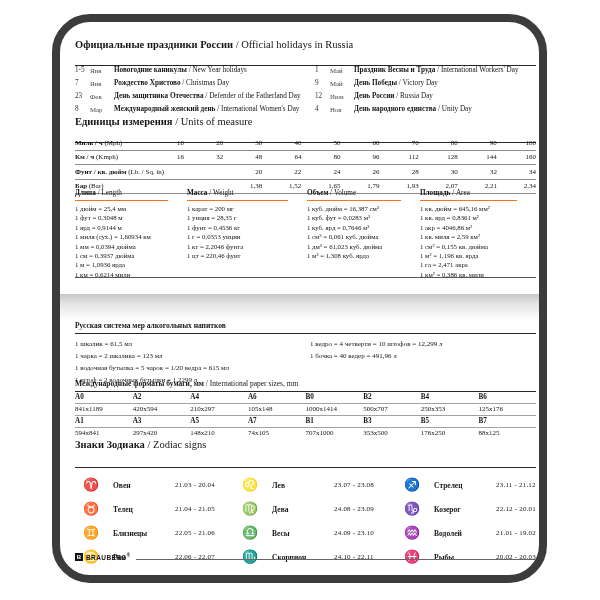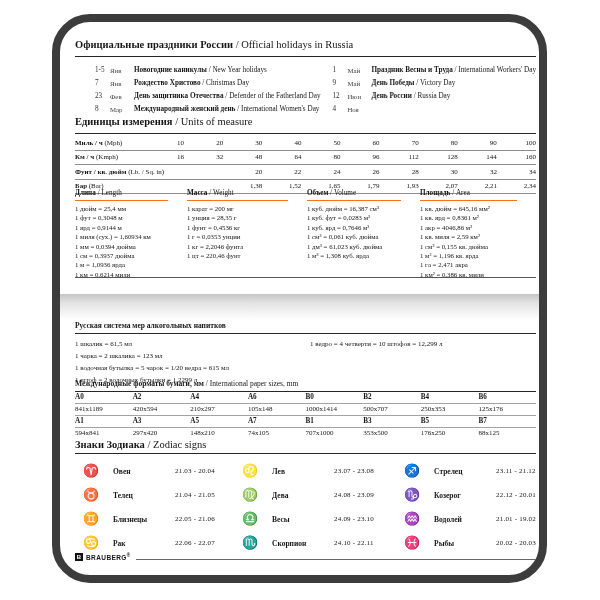--- a/index.html
+++ b/index.html
@@ -11,26 +11,26 @@
   .frame{
     position:absolute;left:52px;top:14px;width:495px;height:569px;
     box-sizing:border-box;border:8px solid #3c3c3c;border-radius:38px;
     background:#ffffff;overflow:hidden;
   }
   .inner{position:absolute;inset:0;}
   .sec{position:absolute;left:15px;right:3px;}
   .en{font-weight:normal;}
 
   
-  .title{font-size:10.5px;line-height:12px;border-bottom:1px solid #262626;padding-bottom:5px;white-space:nowrap;}
+  .title{font-size:10.5px;line-height:12px;border-bottom:1px solid #262626;padding-bottom:14px;white-space:nowrap;}
   .title .ru{font-weight:bold;}
 
   
   .hcols{display:flex;font-size:7.2px;}
-  .hcol1{width:240px;margin-left:20px;}
+  .hcol1{width:240px;}
   .hcol2{flex:1;}
   .hrow{display:flex;height:13px;line-height:13px;white-space:nowrap;}
   .hd{width:15px;color:#333;}
   .hm{width:24px;color:#444;font-size:6.8px;}
   .hn .ru{font-weight:bold;}
 
   
   .urow{display:flex;height:13px;line-height:13px;border-bottom:1px solid #8d8d8d;font-size:7px;white-space:nowrap;}
   .ulabel{flex:0 0 70px;}
   .plabel{flex:0 0 148px;}
@@ -130,20 +130,21 @@
         <span class="hn"><span class="ru">День Победы</span> <span class="en">/ Victory Day</span></span>
       </div>
       <div class="hrow">
         <span class="hd">12</span>
         <span class="hm">Июн</span>
         <span class="hn"><span class="ru">День России</span> <span class="en">/ Russia Day</span></span>
       </div>
       <div class="hrow">
         <span class="hd">4</span>
         <span class="hm">Ноя</span>
+        <span class="hn"><span class="ru">День народного единства</span> <span class="en">/ Unity Day</span></span>
       </div>
     </div>
   </div>
 
   <div class="sec title" style="top:94px">
     <span class="ru">Единицы измерения</span>
     <span class="en">/ Units of measure</span>
   </div>
 
   <div class="sec" style="top:115px">
@@ -249,20 +250,21 @@
     <div class="subtitle"><span class="ru">Русская система мер алкогольных напитков</span></div>
     <div class="alc-cols">
       <div class="alc-l">
         <div class="alc-item">1 шкалик = 61,5 мл</div>
         <div class="alc-item">1 чарка = 2 шкалика = 123 мл</div>
         <div class="alc-item">1 водочная бутылка = 5 чарок = 1/20 ведра = 615 мл</div>
         <div class="alc-item">1 штоф = 2 водочных бутылки = 1,2299 л</div>
       </div>
       <div class="alc-r">
         <div class="alc-item">1 ведро = 4 четверти = 10 штофов = 12,299 л</div>
+        <div class="alc-item">1 бочка = 40 ведер = 491,96 л</div>
       </div>
     </div>
   </div>
 
   <div class="sec" style="top:357px">
     <div class="subtitle"><span class="ru">Международные форматы бумаги, мм</span> <span class="en">/ International paper sizes, mm</span></div>
     <div class="prow phead pb">
       <span class="pcell">A0</span>
       <span class="pcell">A2</span>
       <span class="pcell">A4</span>
@@ -298,21 +300,21 @@
       <span class="pcell">148x210</span>
       <span class="pcell">74x105</span>
       <span class="pcell">707x1000</span>
       <span class="pcell">353x500</span>
       <span class="pcell">176x250</span>
       <span class="pcell">88x125</span>
     </div>
   </div>
 
   <div class="sec" style="top:418px">
-    <div class="title" style="line-height:10px;padding-bottom:3px">
+    <div class="title" style="line-height:10px;padding-bottom:17px">
       <span class="ru">Знаки Зодиака</span>
       <span class="en">/ Zodiac signs</span>
     </div>
     <div class="zgrid">
       <div class="zcol zcol1">
         <div class="zrow">
           <span class="zicon">♈</span>
           <span class="zname">Овен</span>
           <span class="zdates">21.03 - 20.04</span>
         </div>

